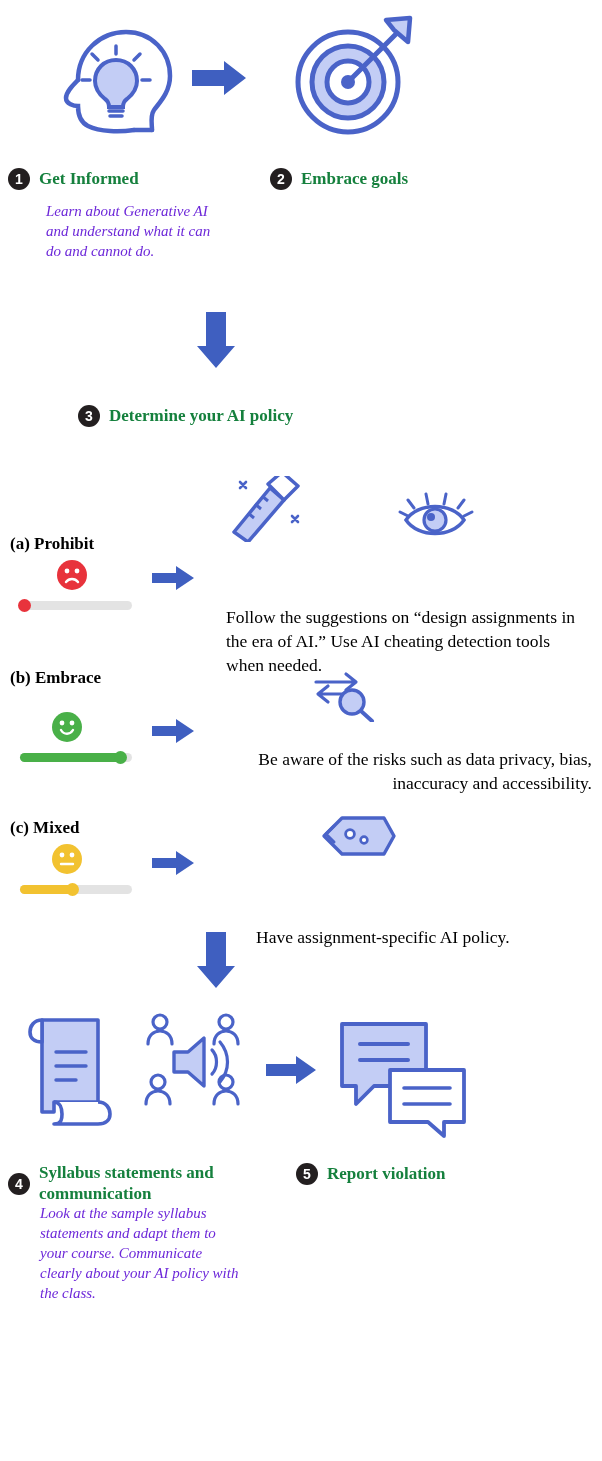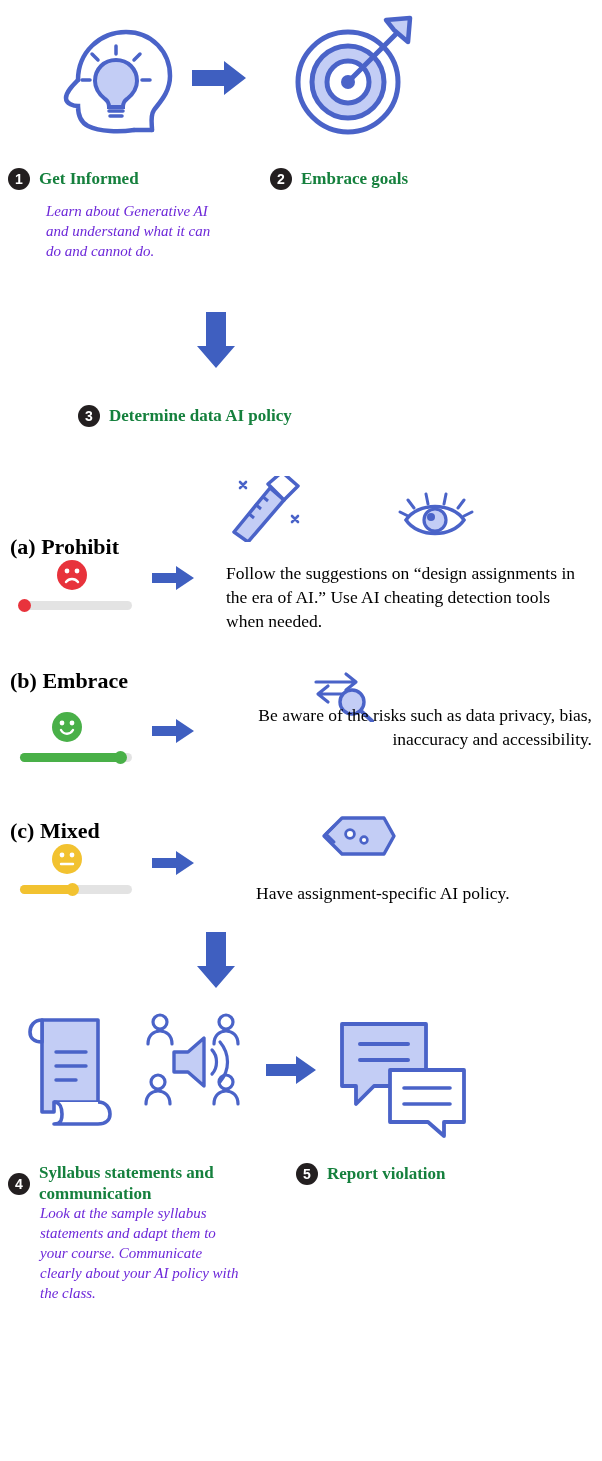--- a/index.html
+++ b/index.html
@@ -51,29 +51,30 @@
   }
   .step-body {
     font-family: "Liberation Serif", serif;
     font-size: 15px;
     line-height: 1.33;
     color: #6d28d9;
     font-style: italic;
   }
   .policy-label {
     font-family: "Liberation Serif", serif;
-    font-size: 22px;
+    font-size: 17px;
     font-weight: bold;
     color: #000;
   }
   .policy-text {
     font-family: "Liberation Serif", serif;
     font-size: 17.5px;
     line-height: 1.37;
     color: #000;
+    margin-top: 44px;
   }
 
   
   .slider-track {
     position: absolute;
     height: 9px;
     border-radius: 5px;
     background: #e3e3e3;
   }
   .slider-fill {
@@ -144,21 +145,21 @@
 
   <div class="abs" style="left:196px; top:310px; width:42px; height:62px;">
     <svg width="42" height="62" viewBox="0 0 42 62">
       <path d="M10 2 L30 2 L30 36 L39 36 L20 58 L1 36 L10 36 Z" fill="#3f5fc0"></path>
     </svg>
   </div>
 
   <div class="abs" style="left:78px; top:405px;">
     <div class="step-head">
       <span class="step-badge">3</span>
-      <span class="step-title">Determine data AI policy</span>
+      <span class="step-title">Determine your AI policy</span>
     </div>
   </div>
 
   <div class="abs" style="left:222px; top:476px; width:90px; height:66px;">
     <svg width="90" height="66" viewBox="0 0 90 66" fill="none">
       <path d="M12 56 L48 12 L62 24 L26 66 Z" fill="#c3cdf5" stroke="#4a63c8" stroke-width="3.5" stroke-linejoin="round"></path>
       <path d="M40 20 L46 25 M33 28 L39 33 M26 37 L32 42" stroke="#4a63c8" stroke-width="3"></path>
       <path d="M46 8 L62 24 L76 10 L60 -4 Z" fill="#ffffff" stroke="#4a63c8" stroke-width="3.5" stroke-linejoin="round"></path>
       <path d="M18 6 L24 12 M24 6 L18 12" stroke="#4a63c8" stroke-width="2.6" stroke-linecap="round"></path>
       <path d="M70 40 L76 46 M76 40 L70 46" stroke="#4a63c8" stroke-width="2.6" stroke-linecap="round"></path>

